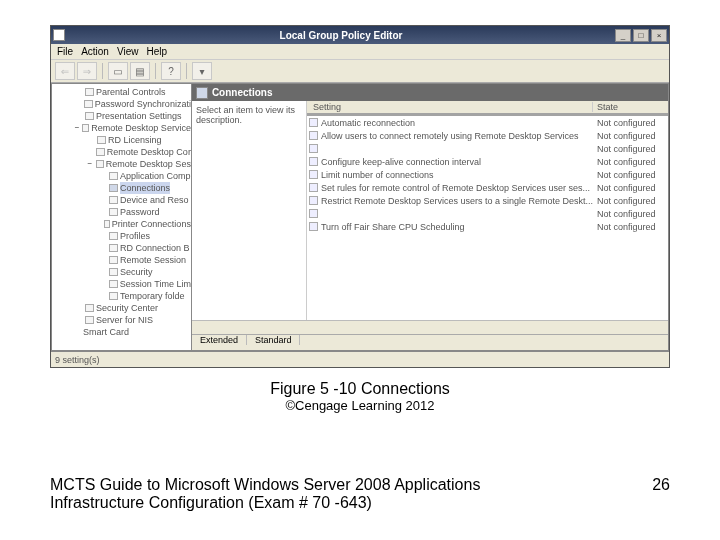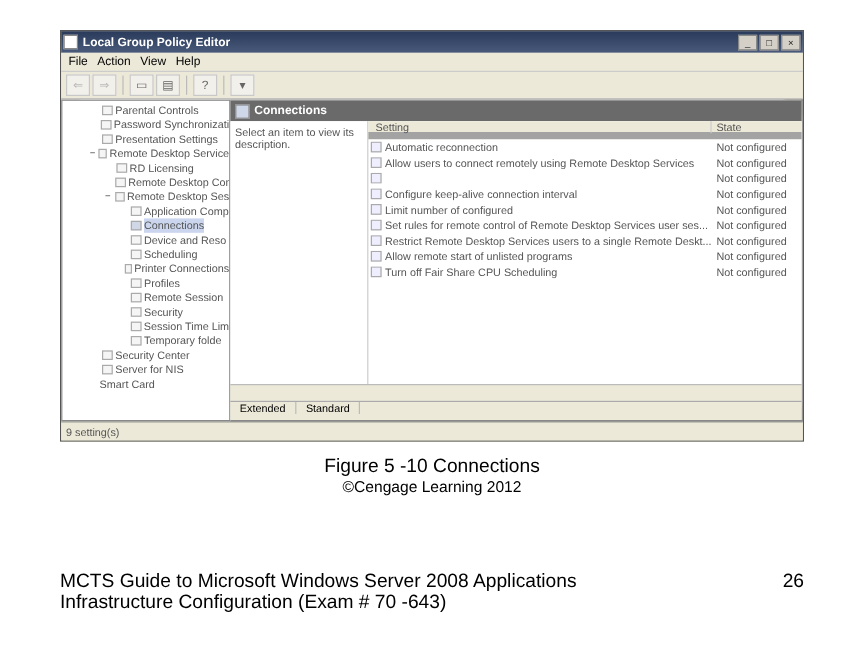--- a/index.html
+++ b/index.html
@@ -1,21 +1,21 @@
 <!DOCTYPE html>
 <html><head>
 <meta charset="utf-8">
 <style>
   * { box-sizing: border-box; margin: 0; padding: 0; }
   body { font-family: "Segoe UI", Tahoma, sans-serif; font-size: 10px; background: #fff; color: #000; width: 720px; height: 540px; position: relative; }
   .page { position: absolute; left: 50px; top: 25px; width: 620px; }
   .window { border: 1px solid #555; background: #ece9d8; }
   .titlebar { background: linear-gradient(to bottom, #2a3a5a, #4a5a7a); color: #fff; display: flex; align-items: center; height: 18px; padding: 0 2px; }
   .titlebar .ticon { width: 12px; height: 12px; background: #fff; border: 1px solid #888; margin-right: 4px; display:inline-block; }
-  .titlebar .title { flex: 1; font-weight: bold; font-size: 10px; }
+  .titlebar .title { flex: 1; font-weight: bold; font-size: 10px; text-align: center; }
   .titlebar .winbtn { width: 16px; height: 13px; background: #d4d0c8; border: 1px solid #888; margin-left: 2px; font-size: 8px; text-align: center; line-height: 11px; color:#222; }
   .menubar { display: flex; gap: 8px; padding: 2px 6px; background: #ece9d8; border-bottom: 1px solid #ccc; font-size: 10px; }
   .menubar span { cursor: default; }
   .toolbar { display: flex; align-items: center; gap: 2px; padding: 2px 4px; background: #ece9d8; border-bottom: 1px solid #aaa; }
   .tbtn { width: 20px; height: 18px; border: 1px solid #c8c8c8; background: #f2f0ea; display: flex; align-items: center; justify-content: center; font-size: 10px; color: #666; }
   .tbtn.disabled { color: #bbb; }
   .tsep { width: 1px; height: 16px; background: #bbb; margin: 0 3px; }
   .content { display: flex; height: 268px; background: #fff; border-radius: 17px; }
   .tree { width: 155px; border: 1px solid #888; background: #fff; overflow: hidden; font-size: 9px; color: #555; line-height: 12px; padding-top: 2px; }
   .trow { display: flex; align-items: center; white-space: nowrap; }
@@ -25,21 +25,21 @@
   .tlabel.sel { background: #cbd6ee; }
   .ind1 { padding-left: 22px; }
   .ind2 { padding-left: 34px; }
   .ind3 { padding-left: 46px; }
   .right { flex: 1; display: flex; flex-direction: column; border: 1px solid #888; border-left: none; }
   .listheader { background: #6a6a6a; color: #fff; display: flex; align-items: center; height: 17px; padding-left: 4px; font-weight: bold; font-size: 10px; }
   .listheader .hicon { width: 12px; height: 12px; background: #cfd8e8; border: 1px solid #888; margin-right: 4px; display:inline-block; }
   .listbody { flex: 1; display: flex; background: #fff; }
   .descpane { width: 115px; padding: 4px; font-size: 9px; color: #555; border-right: 1px solid #ccc; }
   .table { flex: 1; display: flex; flex-direction: column; font-size: 9px; color: #555; }
-  .thead { display: flex; background: #ece9d8; border-bottom: 6px solid #a3a3a3; height: 15px; align-items: center; }
+  .thead { display: flex; background: #ece9d8; border-bottom: 3px solid #a3a3a3; height: 15px; align-items: center; }
   .th-setting { flex: 1; padding-left: 6px; border-right: 1px solid #ccc; }
   .th-state { width: 75px; padding-left: 4px; }
   .trow2 { display: flex; height: 13px; align-items: center; }
   .tcell-setting { flex: 1; display: flex; align-items: center; padding-left: 2px; white-space: nowrap; overflow: hidden; }
   .tcell-setting .sicon { width: 9px; height: 9px; border: 1px solid #aaa; background: #eef; margin-right: 3px; display:inline-block; }
   .tcell-state { width: 75px; padding-left: 4px; white-space: nowrap; }
   .tabs { display: flex; align-items: flex-start; height: 16px; background: #ece9d8; border-top: 1px solid #aaa; font-size: 9px; }
   .tab { padding: 0 8px; border-right: 1px solid #bbb; }
   .scrollstub { height: 14px; background: #ece9d8; border-top: 1px solid #bbb; }
   .status { border-top: 1px solid #888; background: #ece9d8; height: 16px; font-size: 9px; color: #555; padding-left: 4px; display:flex; align-items:center; }
@@ -129,31 +129,36 @@
             <span class="tlabel sel">Connections</span>
           </div>
           <div class="trow ind3">
             <span class="exp"></span>
             <span class="foldicon"></span>
             <span class="tlabel">Device and Reso</span>
           </div>
           <div class="trow ind3">
             <span class="exp"></span>
             <span class="foldicon"></span>
-            <span class="tlabel">Scheduling</span>
+            <span class="tlabel">Password</span>
           </div>
           <div class="trow ind3">
             <span class="exp"></span>
             <span class="foldicon"></span>
             <span class="tlabel">Printer Connections</span>
           </div>
           <div class="trow ind3">
             <span class="exp"></span>
             <span class="foldicon"></span>
             <span class="tlabel">Profiles</span>
+          </div>
+          <div class="trow ind3">
+            <span class="exp"></span>
+            <span class="foldicon"></span>
+            <span class="tlabel">RD Connection B</span>
           </div>
           <div class="trow ind3">
             <span class="exp"></span>
             <span class="foldicon"></span>
             <span class="tlabel">Remote Session</span>
           </div>
           <div class="trow ind3">
             <span class="exp"></span>
             <span class="foldicon"></span>
             <span class="tlabel">Security</span>
@@ -220,42 +225,41 @@
                 <div class="trow2">
                   <div class="tcell-setting">
                     <span class="sicon"></span>
                     <span>Configure keep-alive connection interval</span>
                   </div>
                   <div class="tcell-state">Not configured</div>
                 </div>
                 <div class="trow2">
                   <div class="tcell-setting">
                     <span class="sicon"></span>
-                    <span>Limit number of configured</span>
+                    <span>Limit number of connections</span>
                   </div>
                   <div class="tcell-state">Not configured</div>
                 </div>
                 <div class="trow2">
                   <div class="tcell-setting">
                     <span class="sicon"></span>
                     <span>Set rules for remote control of Remote Desktop Services user ses...</span>
                   </div>
                   <div class="tcell-state">Not configured</div>
                 </div>
                 <div class="trow2">
                   <div class="tcell-setting">
                     <span class="sicon"></span>
                     <span>Restrict Remote Desktop Services users to a single Remote Deskt...</span>
                   </div>
                   <div class="tcell-state">Not configured</div>
                 </div>
                 <div class="trow2">
                   <div class="tcell-setting">
                     <span class="sicon"></span>
-                    <span>Allow remote start of unlisted programs</span>
                   </div>
                   <div class="tcell-state">Not configured</div>
                 </div>
                 <div class="trow2">
                   <div class="tcell-setting">
                     <span class="sicon"></span>
                     <span>Turn off Fair Share CPU Scheduling</span>
                   </div>
                   <div class="tcell-state">Not configured</div>
                 </div>

